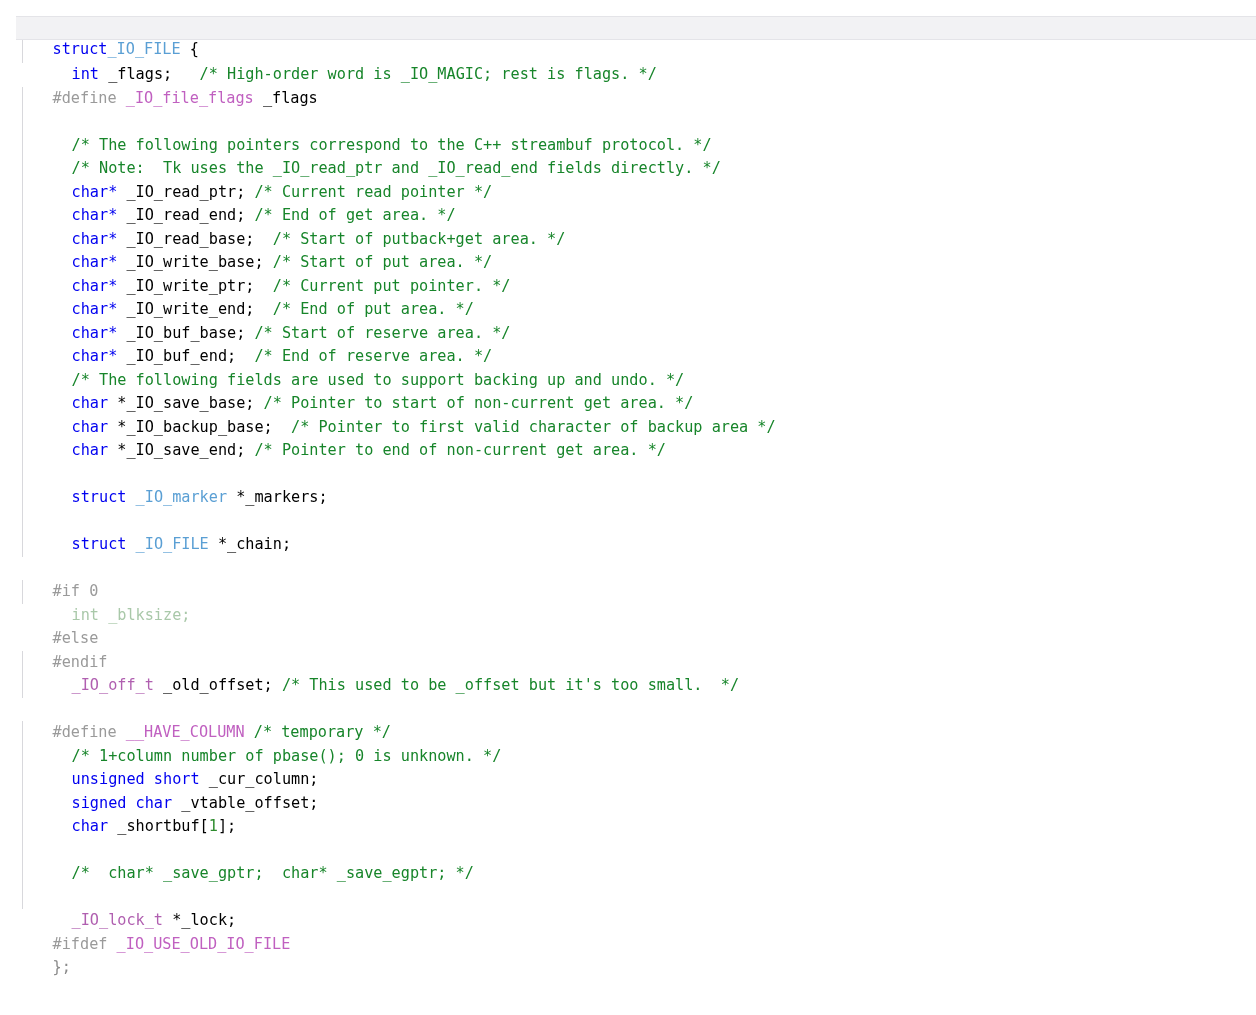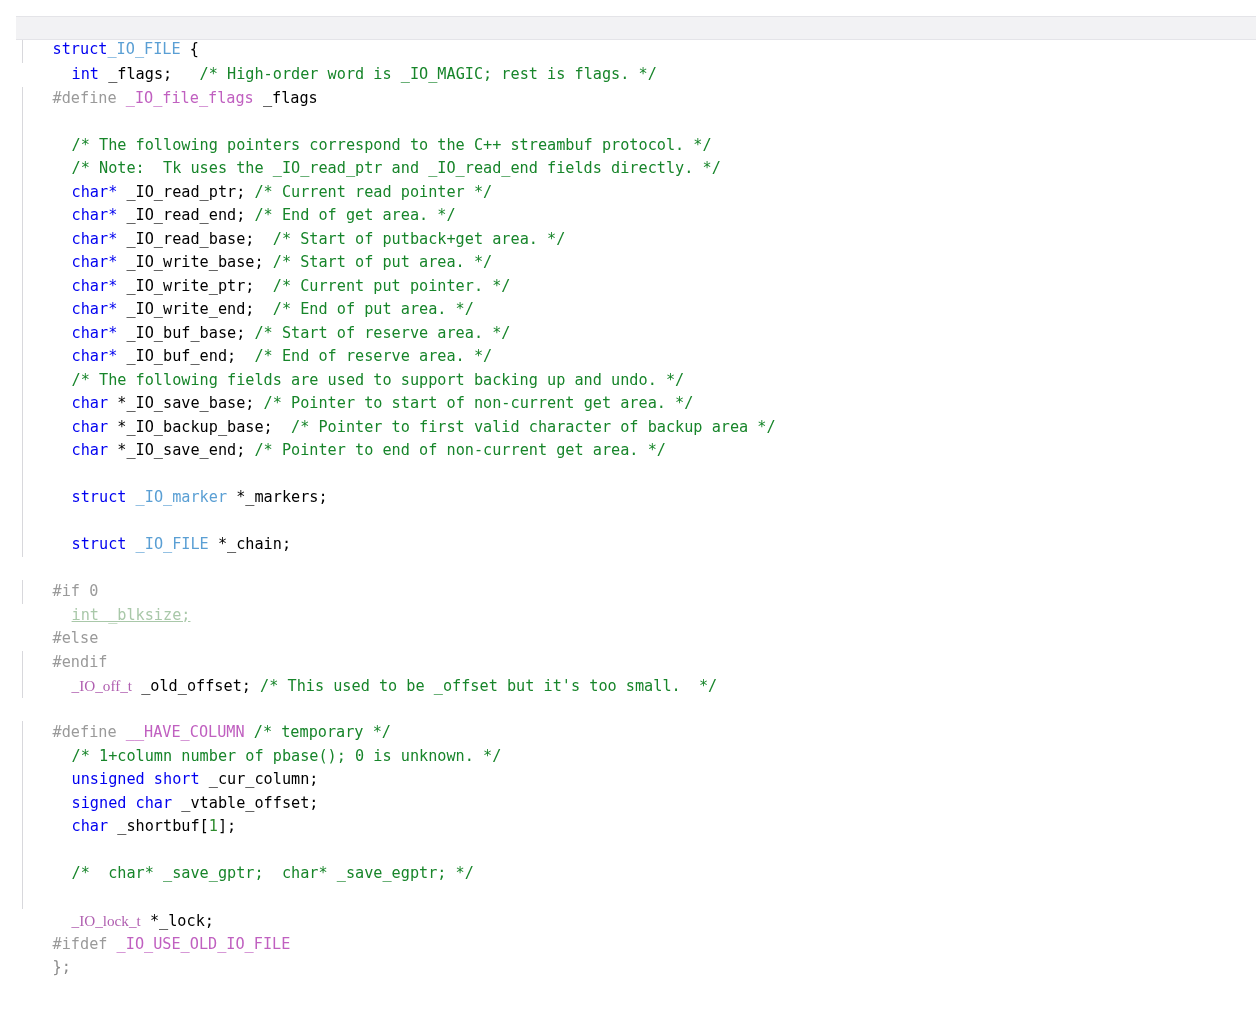--- a/index.html
+++ b/index.html
@@ -52,29 +52,29 @@
     width: 1px;
     background: #d8d8dc;
   }
 
   .ind1 { padding-left: 19px; }
   .ind0 { padding-left: 0px; }
 
   
   .kw      { color: #0000f0; }          
   .type    { color: #5a9fd4; }          
-  .tdef    { color: #b05fb0; font-family: Liberation Serif, serif; }          
+  .tdef    { color: #b05fb0; }          
   .macro   { color: #c060c0; }          
   .pp      { color: #9a9a9a; }          
   .cmt     { color: #17852a; }
   .id      { color: #000000; }          
   .num     { color: #2e8b2e; }          
   .punct   { color: #000000; }
   .dim     { color: #8a8a8a; }          
-  .inactive { color: #a9c8a9; text-decoration: underline; }
+  .inactive { color: #a9c8a9; }
 </style>
 </head>
 <body>
 
 <div id="code-view">
 
   <div class="line current ind0">
     <span class="kw">struct</span><span class="type">_IO_FILE</span><span class="punct"> {</span>
   </div>
 

